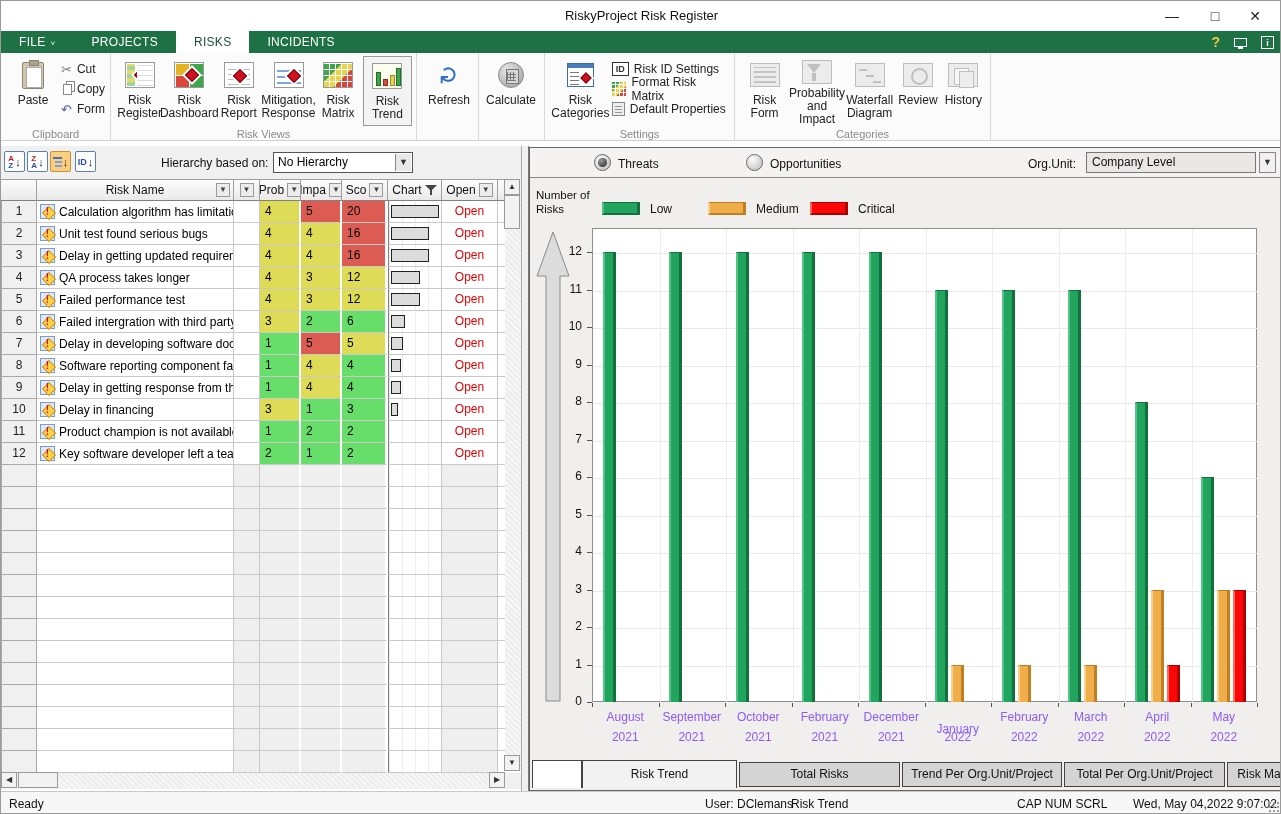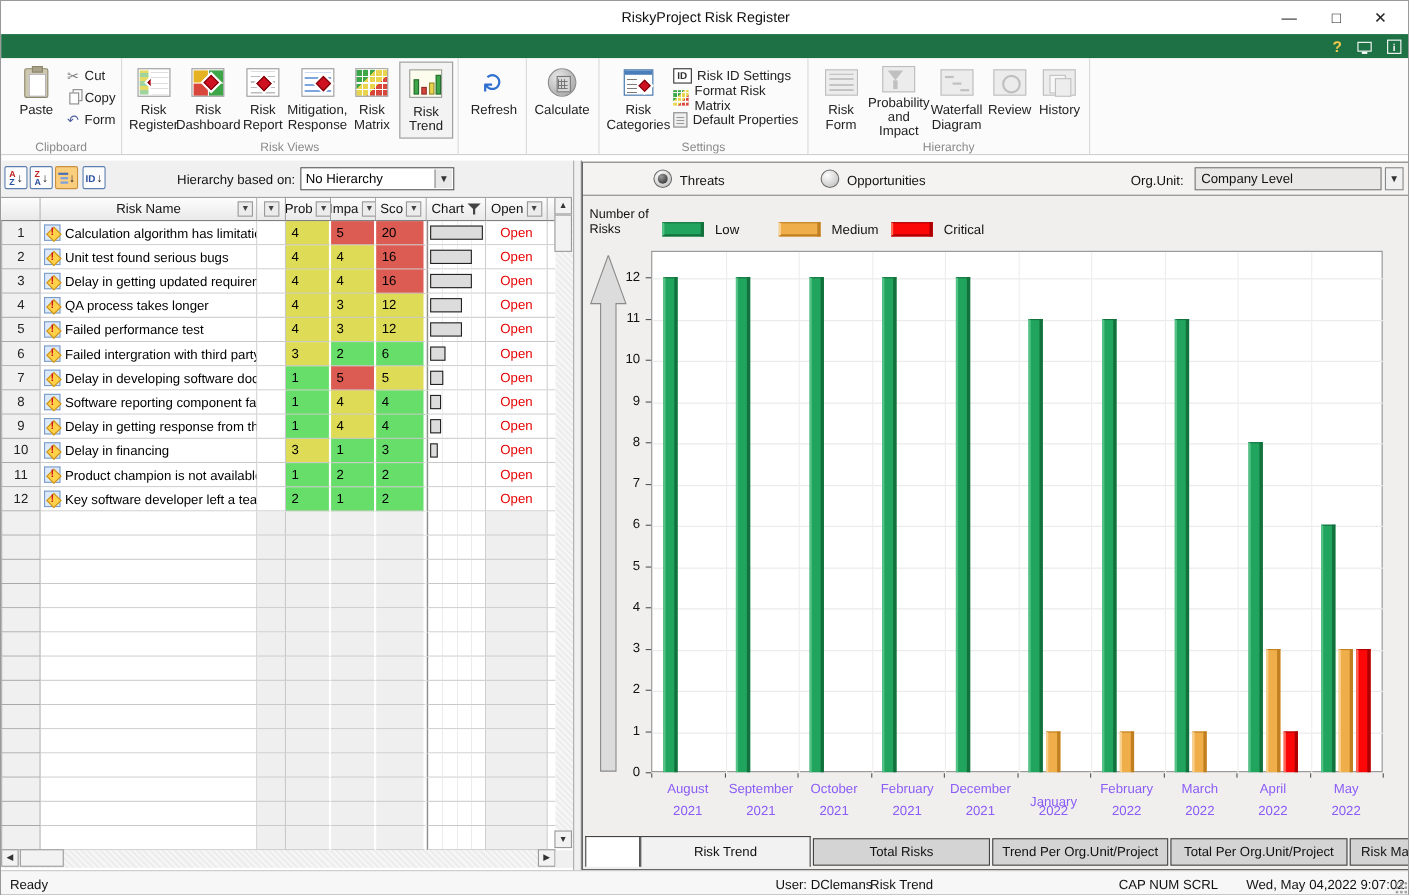--- a/index.html
+++ b/index.html
@@ -173,20 +173,35 @@
 <div id="app">
 
   <div id="titlebar">
     <div id="title">RiskyProject Risk Register</div>
     <div class="win-btn" id="btn-min">—</div>
     <div class="win-btn" id="btn-max">□</div>
     <div class="win-btn" id="btn-close">✕</div>
   </div>
 
   <div id="menubar">
+    <div id="menu-tabs" style="display:flex;">
+        <div class="menu-tab">
+          <span>FILE</span>
+          <span class="menu-caret">˅</span>
+        </div>
+        <div class="menu-tab">
+          <span>PROJECTS</span>
+        </div>
+        <div class="menu-tab active">
+          <span>RISKS</span>
+        </div>
+        <div class="menu-tab">
+          <span>INCIDENTS</span>
+        </div>
+      </div>
     <div id="menu-right">
       <span class="help-q">?</span>
       <span class="screen-ic"></span>
       <span class="info-ic">i</span>
     </div>
   </div>
 
   <div id="ribbon">
     <div class="rgroup" id="grp-clipboard">
       <div class="bigbtn">
@@ -337,21 +352,21 @@
             </span>
             <span class="blabel">Review</span>
           </div>
           <div class="bigbtn" style="width: 48px;">
             <span class="icon-slot">
               <span class="grey-ic ic-history"></span>
             </span>
             <span class="blabel">History</span>
           </div>
         </div>
-      <div class="rgroup-label">Hierarchy</div>
+      <div class="rgroup-label">Categories</div>
     </div>
     <div style="flex:1;"></div>
   </div>
 
   <div id="left-panel">
     <div id="left-toolbar">
       <div class="sortbtn" style="left:3px;">
           <span class="sl">
             <span class="t">A</span>
             <span class="b">Z</span>

